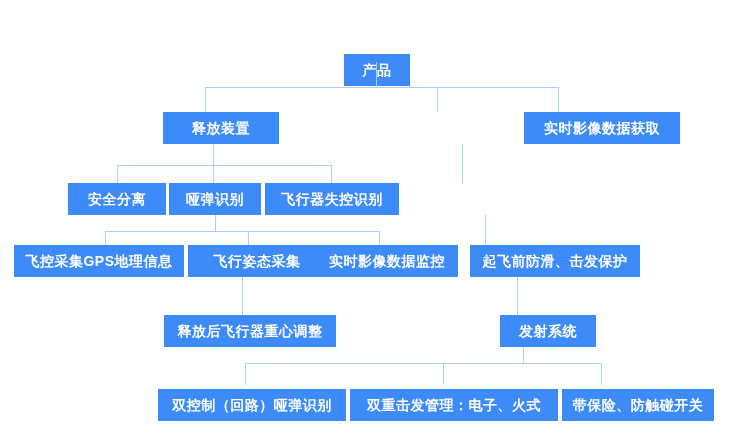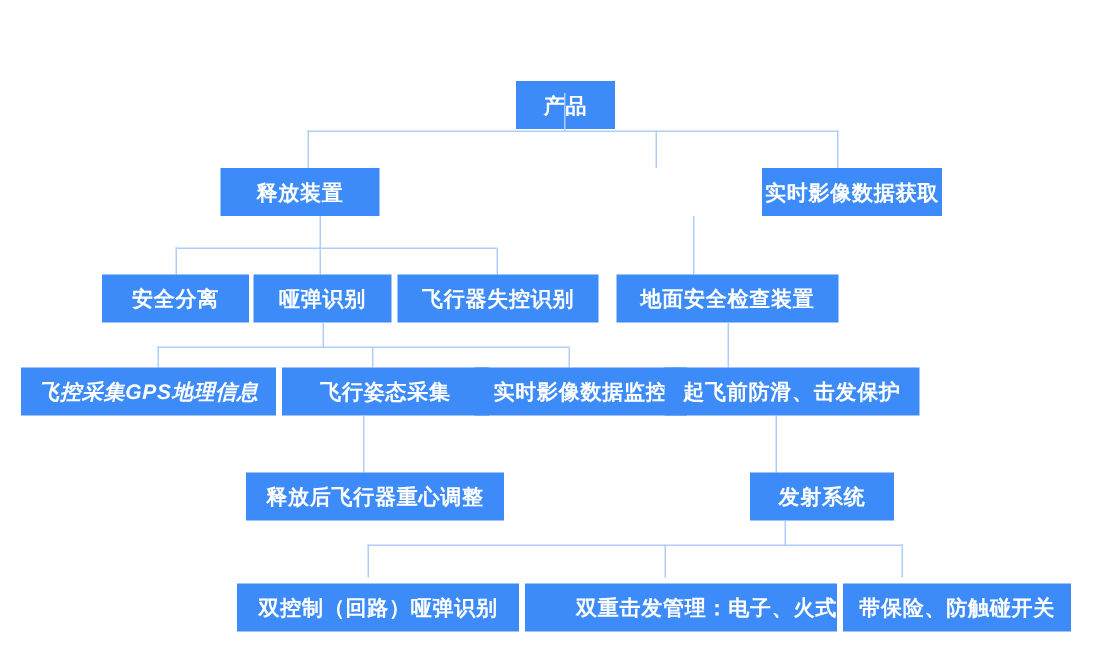--- a/index.html
+++ b/index.html
@@ -44,59 +44,58 @@
 
   <div class="node" style="left:344px; top:42px; width:66px;margin-top:12px;">产品</div>
 
   <div class="conn v" style="left:376px; top:62px; height:26px;"></div>
 
   <div class="conn h" style="left:205px; top:87px; width:354px;"></div>
   <div class="conn v" style="left:205px; top:87px; height:25px;"></div>
   <div class="conn v" style="left:437px; top:87px; height:25px;"></div>
   <div class="conn v" style="left:558px; top:87px; height:25px;"></div>
 
-  <div class="node" style="left:147px; top:112px; width:106px;">释放装置</div>
-  <div class="node" style="left:508px; top:112px; width:120px;">实时影像数据获取</div>
+  <div class="node" style="left:163px; top:112px; width:116px;">释放装置</div>
+  <div class="node" style="left:524px; top:112px; width:156px;">实时影像数据获取</div>
 
   <div class="conn v" style="left:213px; top:144px; height:22px;"></div>
   <div class="conn h" style="left:117px; top:165px; width:214px;"></div>
   <div class="conn v" style="left:117px; top:165px; height:18px;"></div>
   <div class="conn v" style="left:213px; top:165px; height:18px;"></div>
   <div class="conn v" style="left:331px; top:165px; height:18px;"></div>
 
   <div class="conn v" style="left:462px; top:144px; height:39px;"></div>
 
   <div class="node" style="left:68px; top:183px; width:98px;">安全分离</div>
   <div class="node" style="left:169px; top:183px; width:92px;">哑弹识别</div>
   <div class="node" style="left:265px; top:183px; width:134px;">飞行器失控识别</div>
-  <div class="node" style="left:411px; top:183px; width:148px;">地面安全检查装置</div>
 
   <div class="conn v" style="left:215px; top:215px; height:17px;"></div>
   <div class="conn h" style="left:105px; top:231px; width:274px;"></div>
   <div class="conn v" style="left:105px; top:231px; height:14px;"></div>
   <div class="conn v" style="left:248px; top:231px; height:14px;"></div>
   <div class="conn v" style="left:379px; top:231px; height:14px;"></div>
 
   <div class="conn v" style="left:485px; top:215px; height:30px;"></div>
 
-  <div class="node" style="left:14px; top:245px; width:170px;font-style:italic;">飞控采集GPS地理信息</div>
+  <div class="node" style="left:14px; top:245px; width:170px;">飞控采集GPS地理信息</div>
   <div class="node" style="left:188px; top:245px; width:138px;">飞行姿态采集</div>
   <div class="node" style="left:316px; top:245px; width:142px;text-align:center;">实时影像数据监控</div>
-  <div class="node" style="left:443px; top:245px; width:170px;">起飞前防滑、击发保护</div>
+  <div class="node" style="left:470px; top:245px; width:170px;">起飞前防滑、击发保护</div>
 
   <div class="conn v" style="left:242px; top:277px; height:38px;"></div>
 
   <div class="conn v" style="left:517px; top:277px; height:38px;"></div>
 
   <div class="node" style="left:164px; top:315px; width:172px;">释放后飞行器重心调整</div>
   <div class="node" style="left:500px; top:315px; width:96px;">发射系统</div>
 
   <div class="conn v" style="left:523px; top:347px; height:17px;"></div>
   <div class="conn h" style="left:245px; top:363px; width:357px;"></div>
   <div class="conn v" style="left:245px; top:363px; height:22px;"></div>
   <div class="conn v" style="left:443px; top:363px; height:22px;"></div>
   <div class="conn v" style="left:601px; top:363px; height:22px;"></div>
 
   <div class="node" style="left:158px; top:389px; width:188px;">双控制（回路）哑弹识别</div>
-  <div class="node" style="left:350px; top:389px; width:208px;text-align:right;">双重击发管理：电子、火式</div>
+  <div class="node" style="left:350px; top:389px; width:208px;">双重击发管理：电子、火式</div>
   <div class="node" style="left:562px; top:389px; width:152px;">带保险、防触碰开关</div>
 
 </div>
 
 </body></html>

